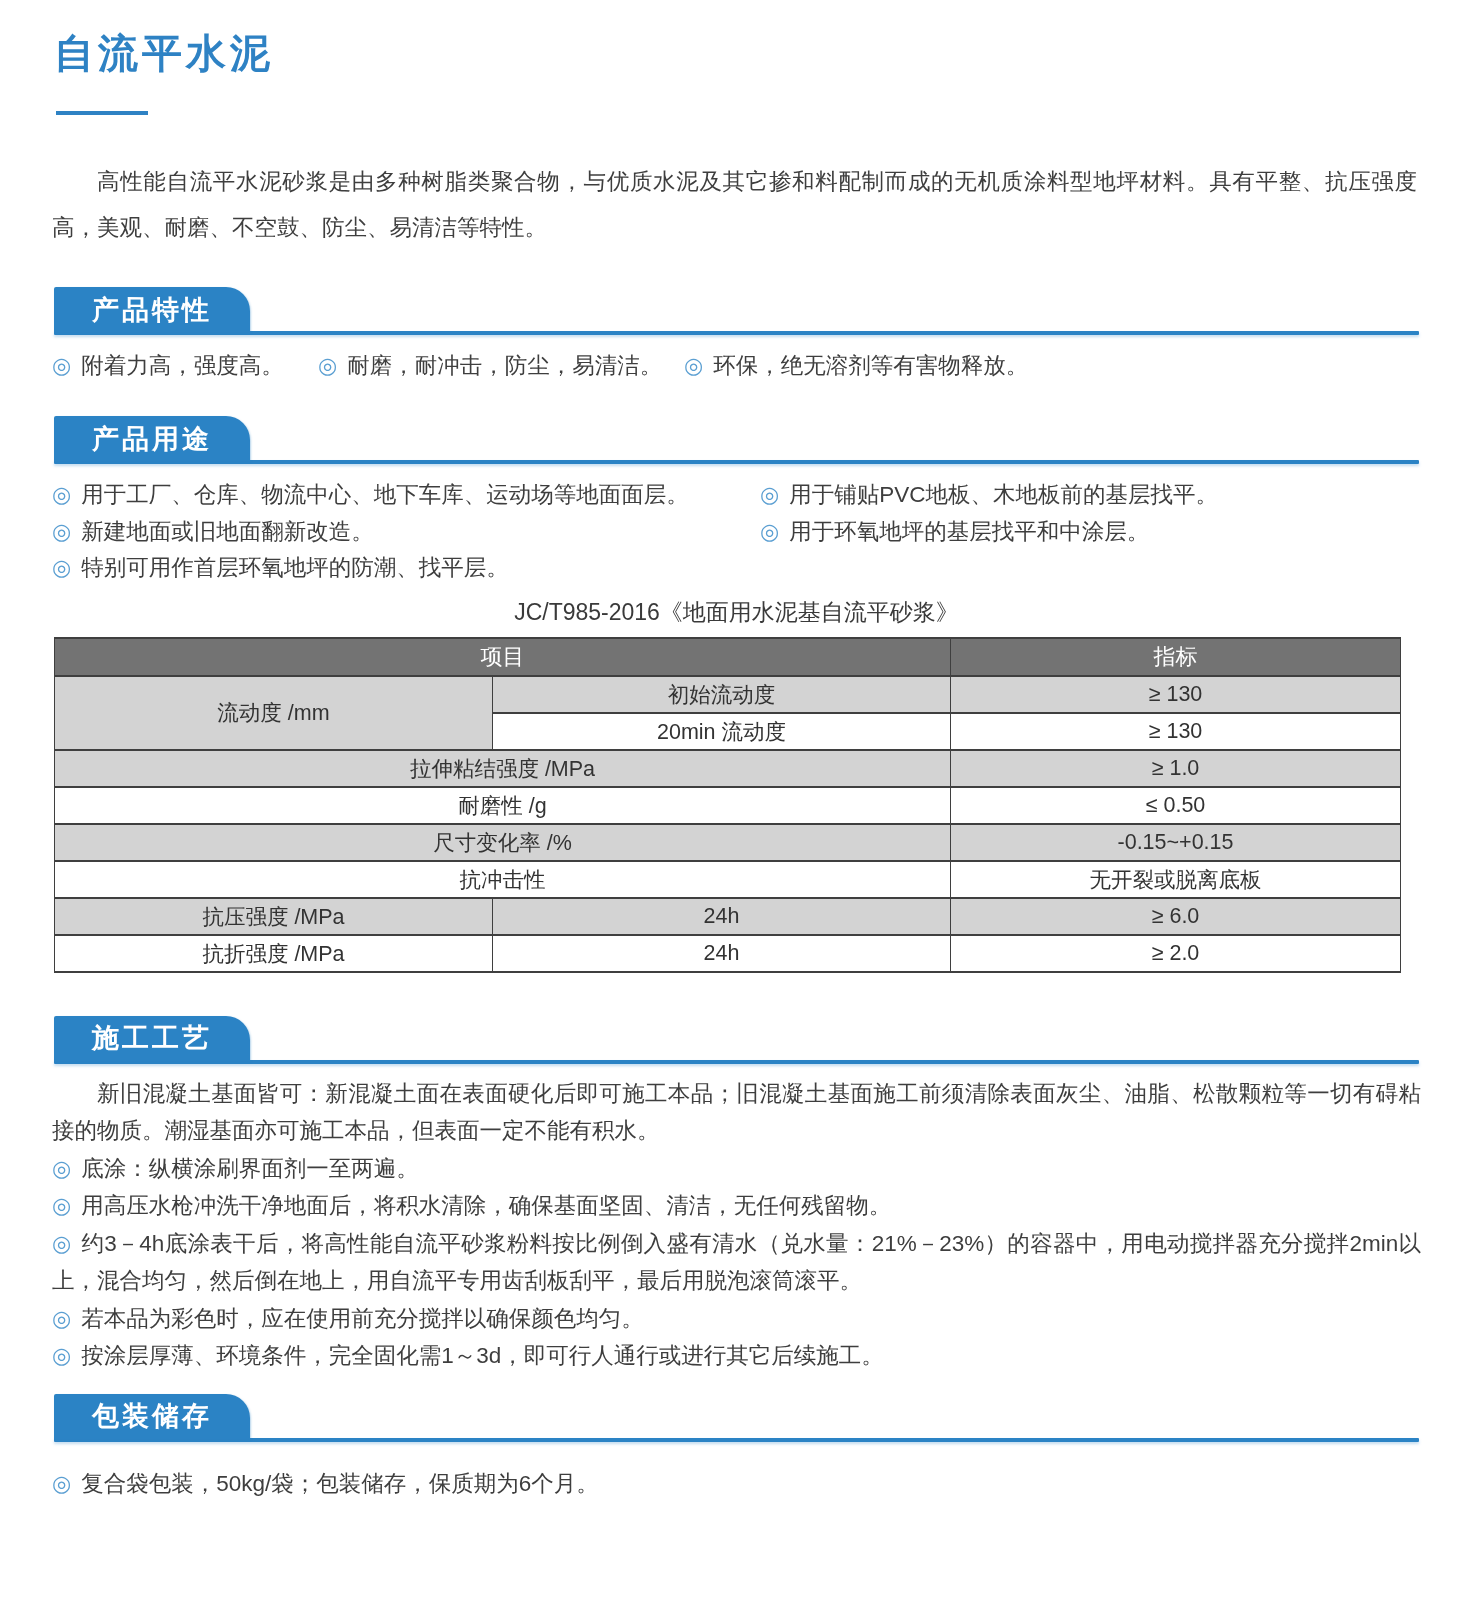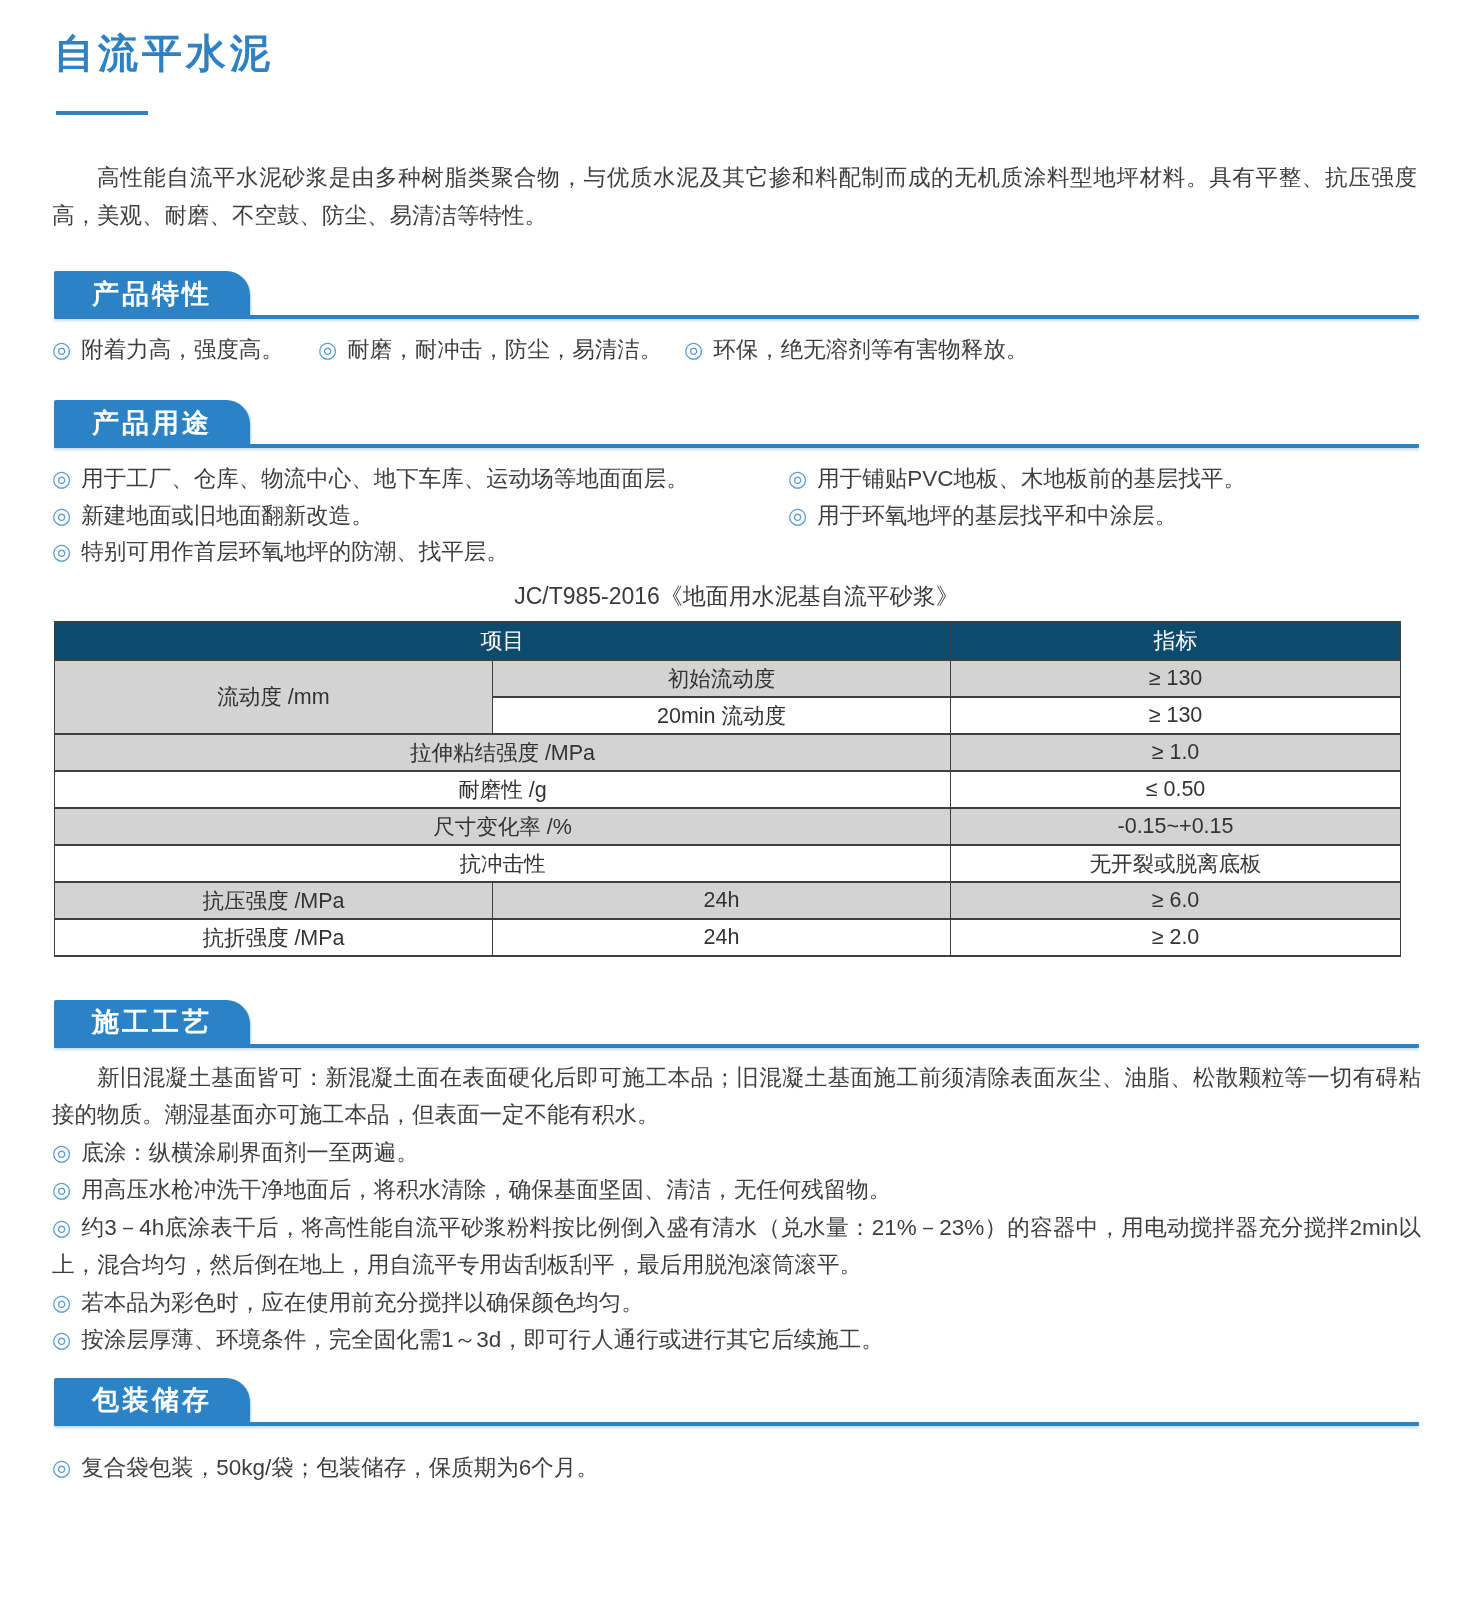--- a/index.html
+++ b/index.html
@@ -9,21 +9,21 @@
     font-family:"Liberation Sans","DejaVu Sans",sans-serif;
     color:#3e3e3e;
   }
   .page { width:1459px; height:1600px; padding:26px 38px 0 52px; overflow:hidden; position:relative; background:#fff; }
 
   
   .title { font-size:40px; font-weight:bold; color:#2e82c4; letter-spacing:4px; margin-left:2px; }
   .title-rule { width:92px; height:4px; background:#2e82c4; margin:30px 0 0 4px; }
 
   
-  .intro { margin-top:44px; font-size:22.5px; line-height:38px; text-align:justify; text-indent:2em; color:#3e3e3e; padding-right:4px; }
+  .intro { margin-top:44px; font-size:22.5px; line-height:46px; text-align:justify; text-indent:2em; color:#3e3e3e; padding-right:4px; }
 
   
   .section-head { position:relative; height:48px; }
   .head-line { position:absolute; left:2px; right:2px; bottom:0; height:4px; background:#2b83c5; border-radius:1px; box-shadow:0 2px 3px rgba(43,131,197,0.28); }
   .ribbon {
     position:absolute; left:2px; bottom:3px; height:45px;
     background:#2b83c5; color:#fff; font-size:27px; font-weight:bold; letter-spacing:3px;
     padding:0 38px; display:flex; align-items:center;
     border-radius:2px 24px 0 0;
     box-shadow:1px 1px 2px rgba(43,131,197,0.35);
@@ -36,33 +36,33 @@
   .mt-pack { margin-top:19px; }
 
   .bullet { color:#5b9fd2; margin-right:10px; font-size:22px; }
 
   
   .features-row { display:flex; margin-top:16px; font-size:22.5px; line-height:30px; }
   .feature-item.w1 { width:266px; }
   .feature-item.w2 { width:366px; }
 
   
-  .uses-body { display:flex; margin-top:13px; font-size:22.5px;gap:28px; }
+  .uses-body { display:flex; margin-top:13px; font-size:22.5px; }
   .uses-col-left { width:708px; }
   .uses-col-right { flex:1; }
   .use-item { line-height:36.5px; }
 
   
   .table-caption { text-align:center; font-size:23px; color:#3a3a3a; margin-top:10px; }
   .tech-table { border-collapse:collapse; width:1346px; margin:9px 0 0 2px; font-size:21.5px; color:#333; table-layout:fixed; }
   .tech-table col.c1 { width:438px; }
   .tech-table col.c2 { width:458px; }
   .tech-table col.c3 { width:450px; }
   .tech-table th {
-    background:#0c4a6e; color:#ffffff; font-weight:normal; font-size:22px; height:38px;
+    background:#737373; color:#ffffff; font-weight:normal; font-size:22px; height:38px;
     border:1px solid #3f3f3f; border-top:2px solid #3f3f3f; border-bottom:2px solid #3f3f3f;
   }
   .tech-table td {
     height:37px; text-align:center; vertical-align:middle;
     border:1px solid #3f3f3f; border-top:2px solid #3f3f3f; border-bottom:2px solid #3f3f3f;
     background:#ffffff;
   }
   .tech-table tr.shaded td { background:#d3d3d3; }
   .tech-table td.cell-shaded { background:#d3d3d3; }
 

